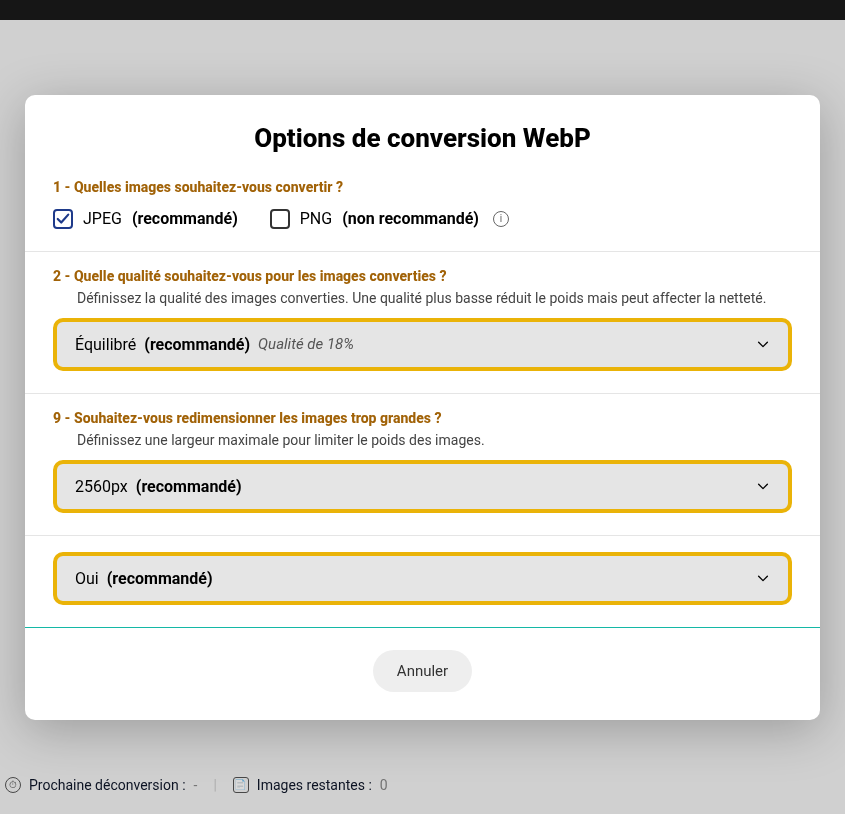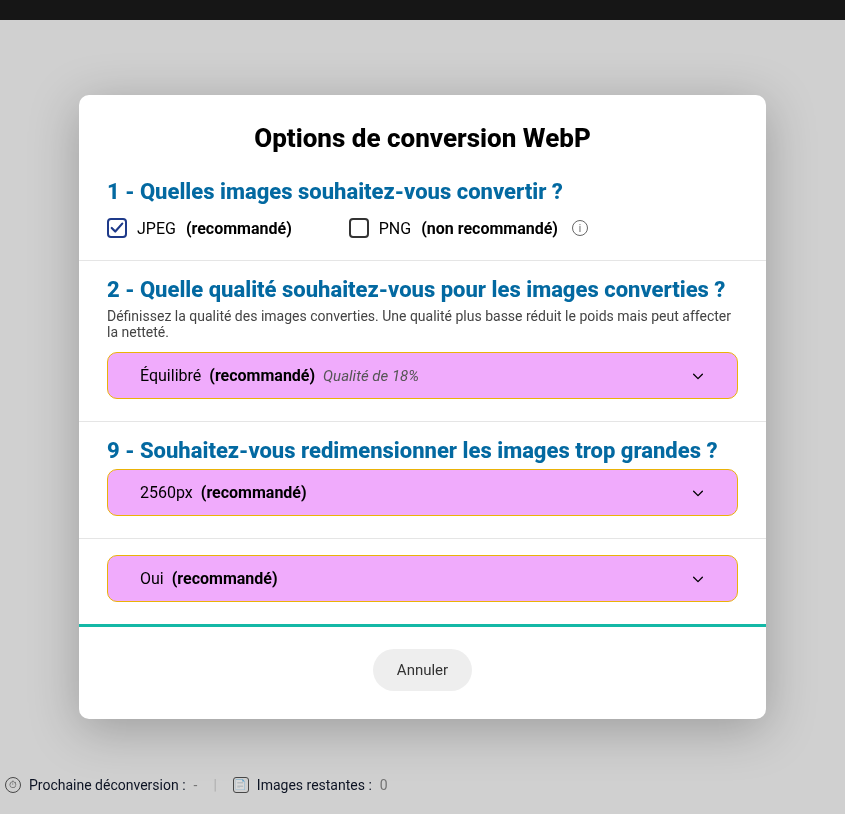--- a/index.html
+++ b/index.html
@@ -66,21 +66,21 @@
       right: 0;
       bottom: 0;
       display: flex;
       align-items: center;
       justify-content: center;
       background: rgba(0, 0, 0, 0.15);
     }
     .modal {
       background: #fff;
       border-radius: 10px;
-      width: 687px;
+      width: 795px;
       max-height: 770px;
       box-shadow: 0 10px 50px rgba(0, 0, 0, 0.25);
       display: flex;
       flex-direction: column;
       overflow: hidden;
     }
     .modal-title {
       font-size: 26px;
       font-weight: 800;
       text-align: center;
@@ -93,33 +93,34 @@
     }
     .section {
       padding: 16px 28px 22px;
       border-top: 1px solid #e5e5e5;
     }
     .section:first-of-type {
       border-top: none;
       padding-top: 8px;
     }
     .section-title {
-      font-size: 22px;
+      font-size: 14px;
       font-weight: 800;
-      color: #0369a1;
+      color: #a16207;
       margin-bottom: 6px;
     }
     .section-desc {
       font-size: 14px;
       color: #444;
       margin-bottom: 12px;
+      margin-left: 24px;
     }
     .checkbox-row {
       display: flex;
-      gap: 57px;
+      gap: 32px;
       align-items: center;
       margin-top: 14px;
     }
     .checkbox-item {
       display: flex;
       align-items: center;
       gap: 10px;
       cursor: pointer;
     }
     .checkbox {
@@ -160,28 +161,28 @@
       border: 1.5px solid #666;
       border-radius: 50%;
       display: inline-flex;
       align-items: center;
       justify-content: center;
       font-size: 10px;
       color: #666;
       margin-left: 4px;
     }
     .select {
-      border: 1px solid #eab308;
+      border: 4px solid #eab308;
       border-radius: 10px;
-      padding: 13px 32px;
+      padding: 13px 18px;
       display: flex;
       align-items: center;
       justify-content: space-between;
       cursor: pointer;
-      background: #f0abfc;
+      background: #e5e5e5;
     }
     .select-content {
       display: flex;
       align-items: center;
       gap: 8px;
       font-size: 16px;
       color: #000;
     }
     .select-sub {
       font-style: italic;
@@ -190,21 +191,21 @@
     }
     .chevron {
       width: 14px;
       height: 14px;
     }
     .modal-footer {
       display: flex;
       justify-content: center;
       gap: 16px;
       padding: 22px 20px 28px;
-      border-top: 3px solid #14b8a6;
+      border-top: 1px solid #14b8a6;
     }
     .btn {
       font-size: 15px;
       padding: 12px 24px;
       border-radius: 24px;
       border: none;
       cursor: pointer;
       font-family: inherit;
     }
     .btn-cancel {
@@ -276,20 +277,21 @@
             <span class="select-sub">Qualité de 18%</span>
           </div>
           <svg class="chevron" viewBox="0 0 16 16">
               <path d="M3 6 L8 11 L13 6" stroke="#000" stroke-width="1.5" fill="none" stroke-linecap="round" stroke-linejoin="round"></path>
             </svg>
         </div>
       </div>
 
       <div class="section">
         <div class="section-title">9 - Souhaitez-vous redimensionner les images trop grandes ?</div>
+        <div class="section-desc">Définissez une largeur maximale pour limiter le poids des images.</div>
         <div class="select">
           <div class="select-content">
             <span>2560px</span>
             <span class="rec">(recommandé)</span>
           </div>
           <svg class="chevron" viewBox="0 0 16 16">
               <path d="M3 6 L8 11 L13 6" stroke="#000" stroke-width="1.5" fill="none" stroke-linecap="round" stroke-linejoin="round"></path>
             </svg>
         </div>
       </div>

